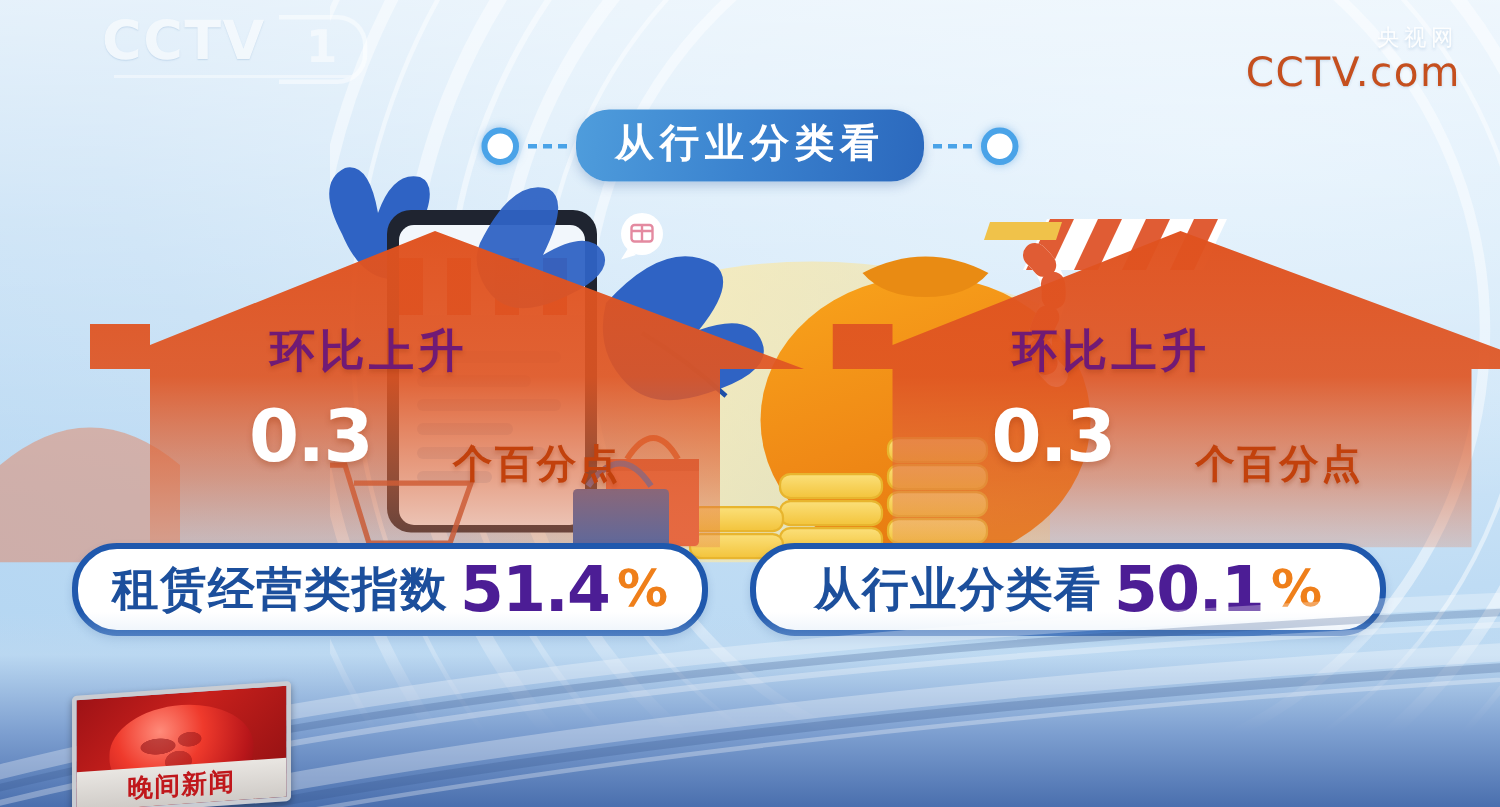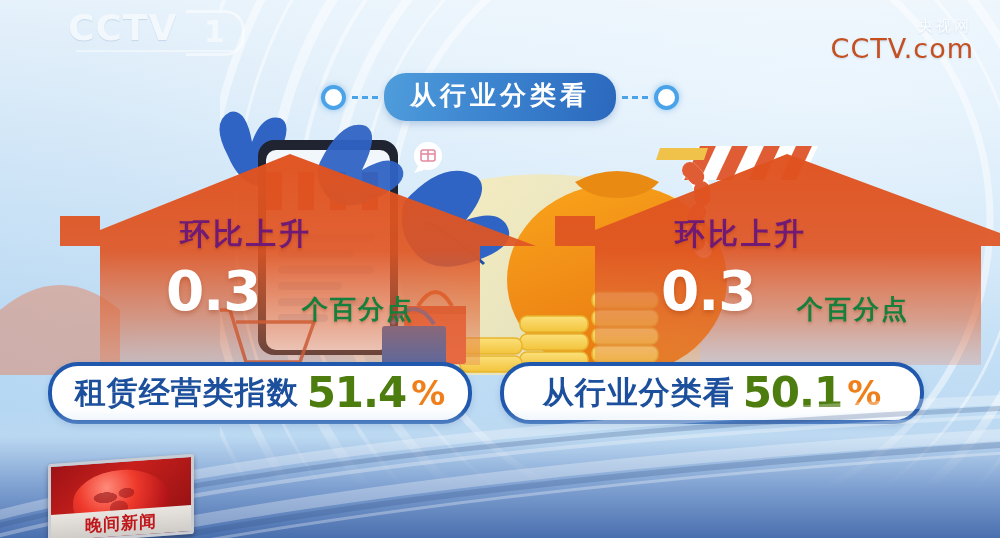--- a/index.html
+++ b/index.html
@@ -91,45 +91,45 @@
   .house.right{left:555px;}
 
   .house-text{position:absolute;top:150px;width:480px;height:215px;pointer-events:none;}
   .house-text.left{left:60px;}
   .house-text.right{left:555px;}
   .lbl-rise{
     position:absolute;left:120px;top:64px;color:#701a75;font-size:30px;font-weight:bold;letter-spacing:3px;
     text-shadow:0 2px 3px rgba(150,50,10,.30);
   }
   .lbl-num{
-    position:absolute;left:106px;top:105px;color:#fff;font-size:55px;font-weight:bold;
+    position:absolute;left:106px;top:105px;color:#fff;font-size:48px;font-weight:bold;
     line-height:72px;letter-spacing:-1px;font-family:"DejaVu Sans",sans-serif;
     text-shadow:0 3px 4px rgba(150,50,10,.30);
   }
   .lbl-unit{
-    position:absolute;left:242px;top:142px;color:#15803d;font-size:26px;font-weight:bold;letter-spacing:2px;
+    position:absolute;left:242px;top:142px;color:#c2410c;font-size:26px;font-weight:bold;letter-spacing:2px;
     text-shadow:0 2px 3px rgba(150,50,10,.30);
   }
 
   
   .idx{
     position:absolute;top:362px;height:54px;
     border:4px solid #1f58ad;border-radius:30px;
     background:#ffffff;
     display:flex;align-items:center;justify-content:center;
     box-shadow:0 3px 6px rgba(30,70,140,.18);
     gap:8px;
   }
   .idx.left{left:48px;width:416px;}
   .idx.right{left:500px;width:416px;}
   .idx .name{
     color:#1c4f9c;font-size:31px;font-weight:bold;letter-spacing:1px;line-height:34px;text-align:right;
   }
   .idx .val{
-    color:#4d7c0f;font-size:42px;font-weight:bold;line-height:42px;letter-spacing:-1px;
+    color:#4c1d95;font-size:42px;font-weight:bold;line-height:42px;letter-spacing:-1px;
     font-family:"DejaVu Sans",sans-serif;
   }
   .idx .pct{
     color:#ef7f1a;font-size:34px;font-weight:bold;line-height:34px;margin-left:-3px;
     font-family:"DejaVu Sans",sans-serif;
   }
 
   
   .newsbug{
     position:absolute;left:48px;top:459px;width:140px;height:74px;

